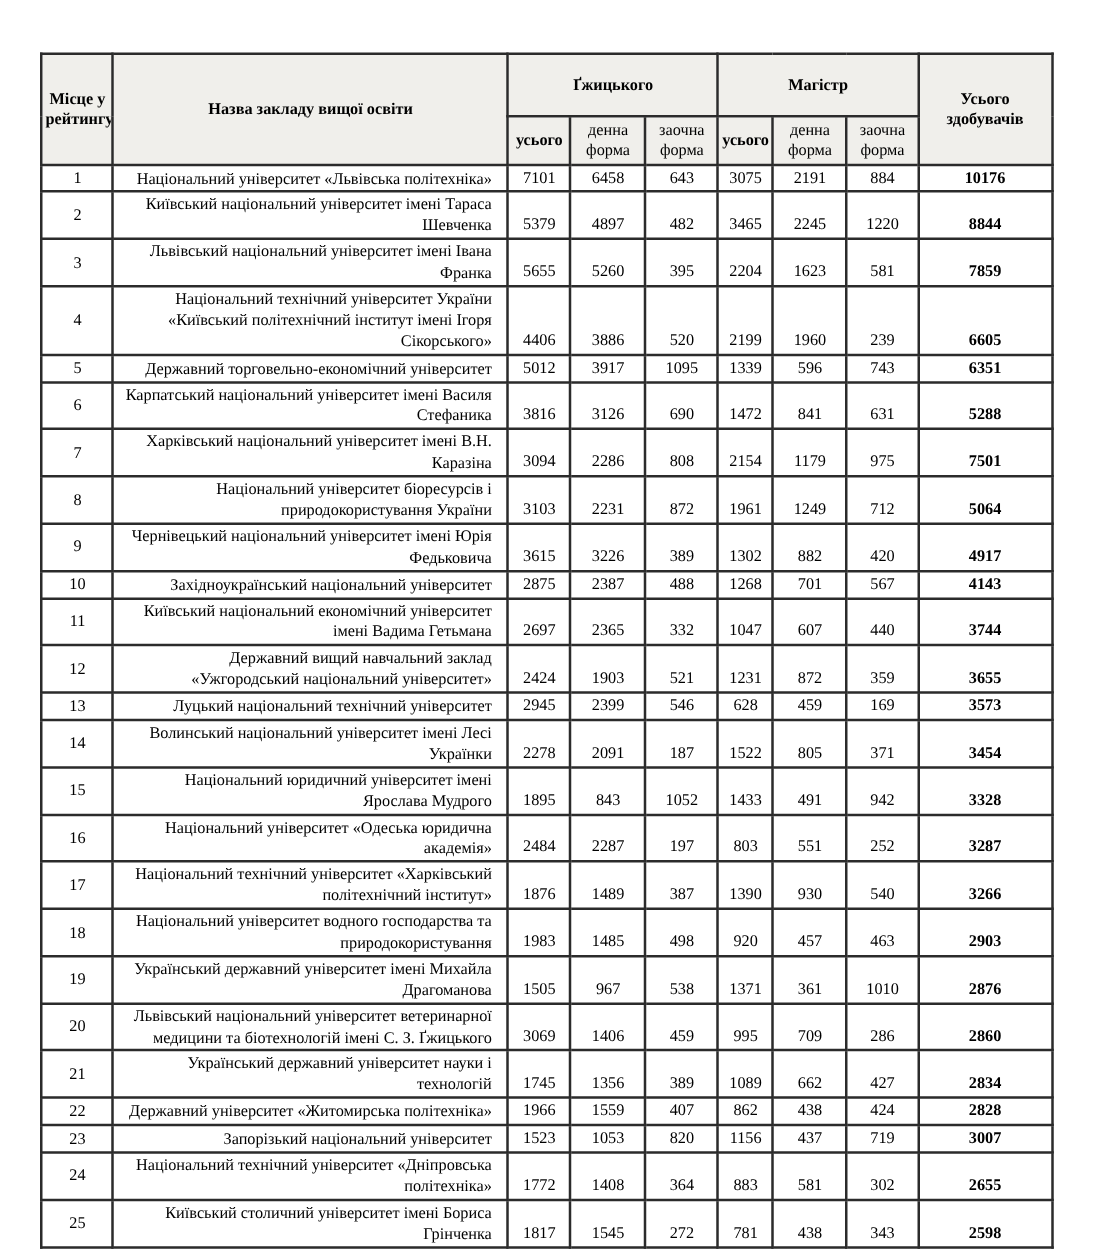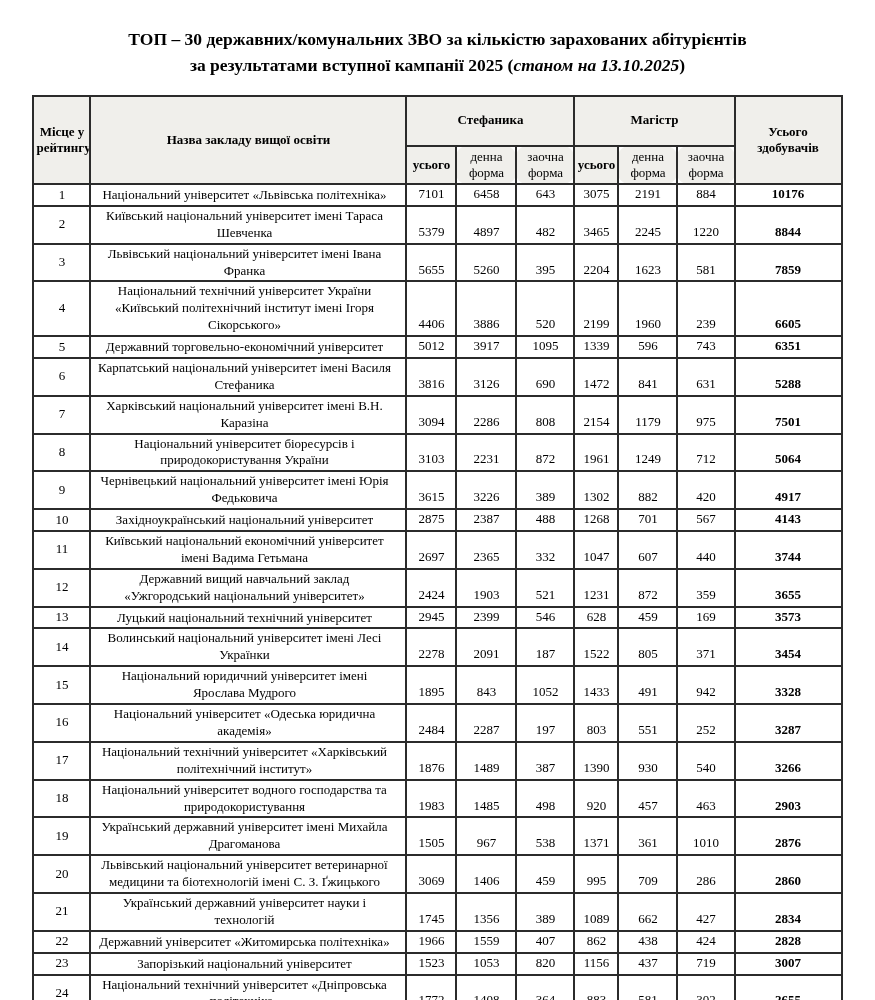--- a/index.html
+++ b/index.html
@@ -37,58 +37,54 @@
     background: #f0efeb;
     font-weight: bold;
     font-size: 13px;
     text-align: center;
     vertical-align: middle;
     padding: 2px 2px;
     line-height: 1.25;
   }
   .rank-table thead tr.group-row th { height: 50px; }
   .rank-table thead tr.sub-row th { height: 34px; }
-  .rank-table thead th.sub-normal { font-weight: normal; border-radius: 11px; }
+  .rank-table thead th.sub-normal { font-weight: normal; }
   .rank-table td {
     font-size: 13px;
     line-height: 1.3;
     padding: 1px 2px;
   }
   td.rank-cell { text-align: center; vertical-align: middle; }
-  td.name-cell { text-align: center; vertical-align: bottom; padding-left: 4px; padding-right: 12px; }
+  td.name-cell { text-align: right; vertical-align: bottom; padding-left: 4px; padding-right: 12px; }
   td.num-cell  { text-align: center; vertical-align: bottom; padding-bottom: 2px; }
   td.total-cell { font-weight: bold; }
 </style>
 </head>
 <body>
 
 <div class="page">
 
-  <div class="title">
-    <span>ТОП – 30 державних/комунальних ЗВО за кількістю зарахованих абітурієнтів</span><br>
-    <span>за результатами вступної кампанії 2025</span><span> (</span><span class="it">станом на 13.10.2025</span><span>)</span>
-  </div>
 
   <table class="rank-table">
     <colgroup>
       <col style="width:57px">
       <col style="width:316px">
       <col style="width:50px">
       <col style="width:60px">
       <col style="width:58px">
       <col style="width:44px">
       <col style="width:59px">
       <col style="width:57px">
       <col style="width:107px">
     </colgroup>
     <thead>
       <tr class="group-row">
         <th rowspan="2">Місце у рейтингу</th>
         <th rowspan="2">Назва закладу вищої освіти</th>
-        <th colspan="3">Стефаника</th>
+        <th colspan="3">Ґжицького</th>
         <th colspan="3">Магістр</th>
         <th rowspan="2">Усього здобувачів</th>
       </tr>
       <tr class="sub-row">
         <th>усього</th>
         <th class="sub-normal">денна форма</th>
         <th class="sub-normal">заочна форма</th>
         <th>усього</th>
         <th class="sub-normal">денна форма</th>
         <th class="sub-normal">заочна форма</th>

